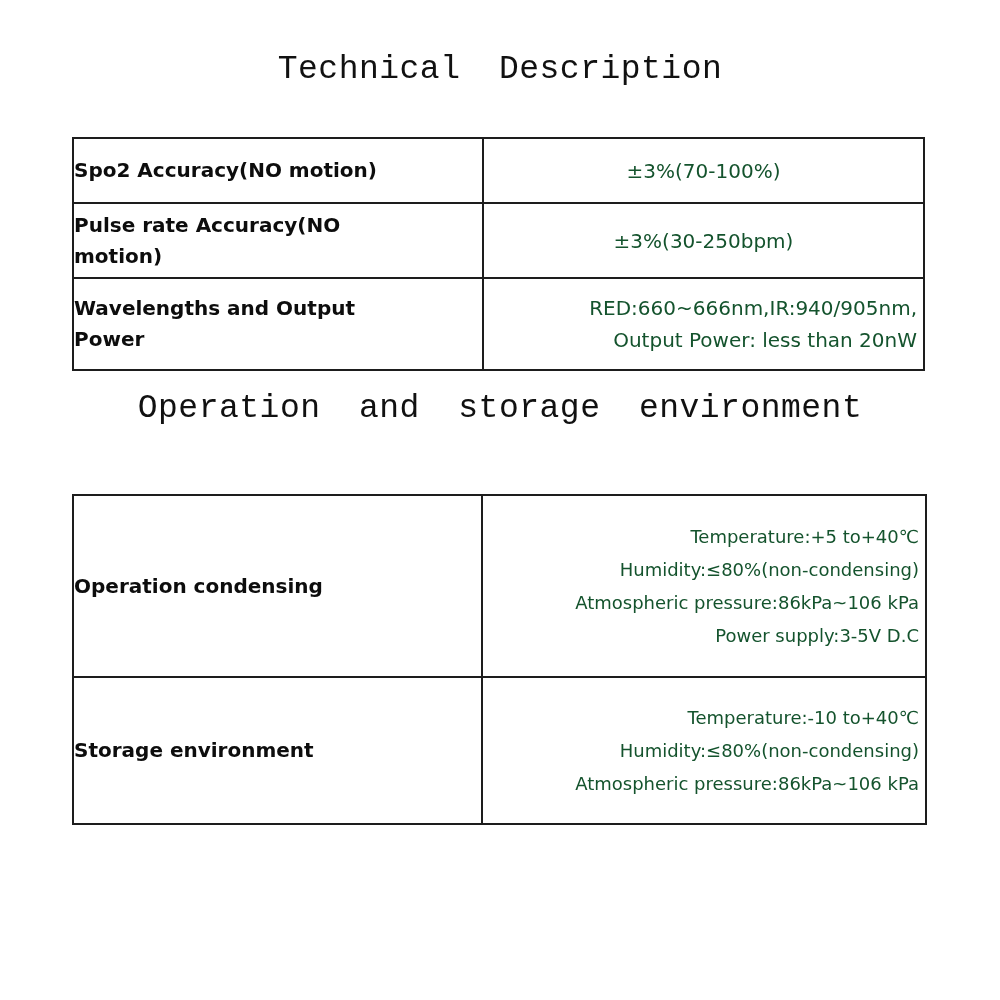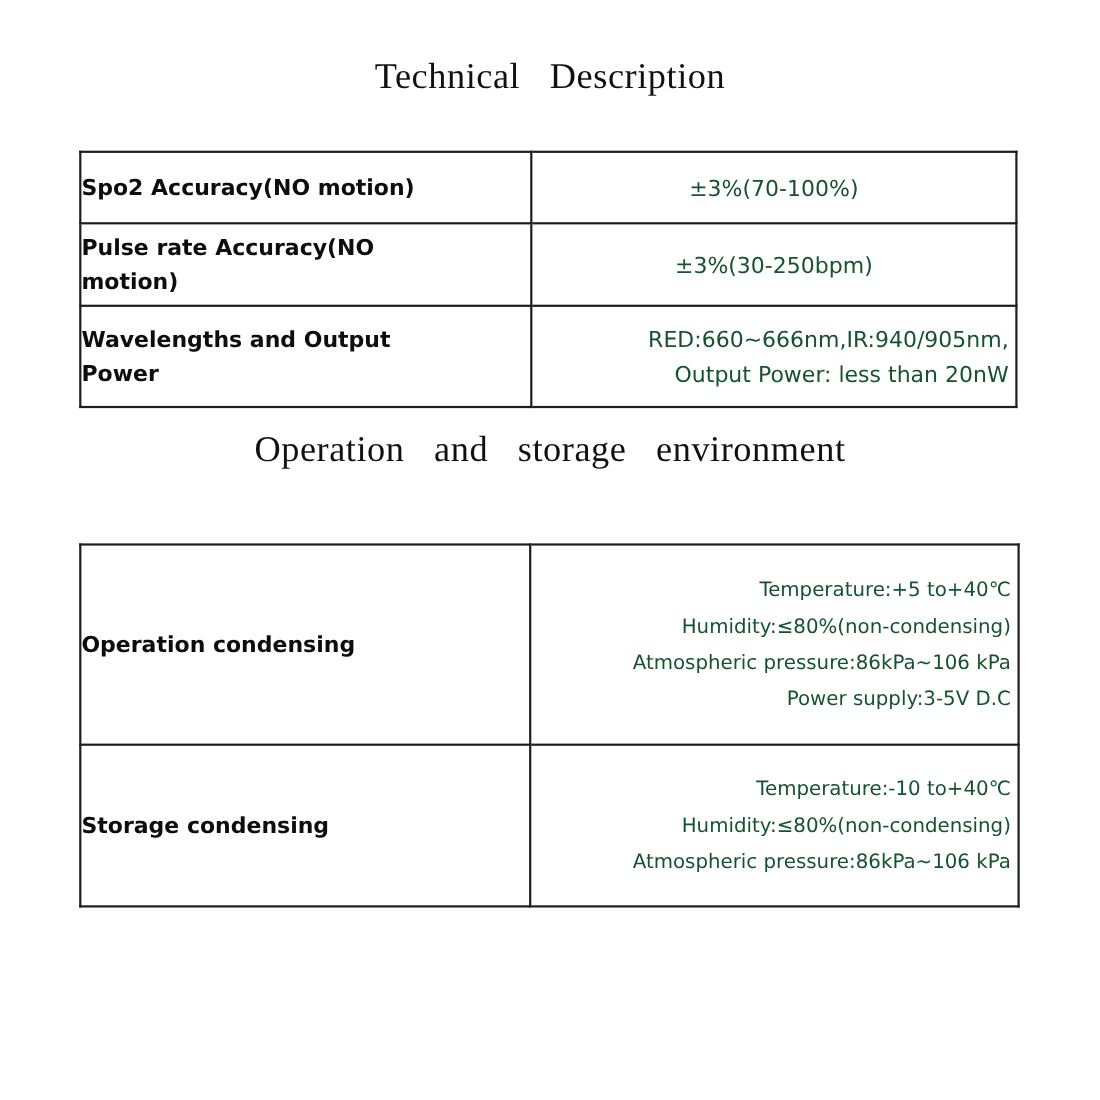--- a/index.html
+++ b/index.html
@@ -14,21 +14,21 @@
     background: #ffffff;
     overflow: hidden;
     font-family: "DejaVu Sans", "Liberation Sans", sans-serif;
   }
   .doc-title {
     position: absolute;
     left: 0;
     width: 100%;
     text-align: center;
     margin: 0;
-    font-family: Liberation Serif, serif;
+    font-family: Liberation Mono, monospace;
     font-weight: normal;
     font-size: 33px;
     line-height: 40px;
     color: #111111;
     letter-spacing: 0.5px;
     word-spacing: 0.55em;
   }
   .title-1 { top: 50px; }
   .title-2 { top: 389px; }
 
@@ -122,21 +122,21 @@
       </td>
       <td class="value-cell left">
         <div class="cell-line">Temperature:+5 to+40℃</div>
         <div class="cell-line">Humidity:≤80%(non-condensing)</div>
         <div class="cell-line">Atmospheric pressure:86kPa~106 kPa</div>
         <div class="cell-line">Power supply:3-5V D.C</div>
       </td>
     </tr>
     <tr class="r5">
       <td class="label-cell">
-        <div class="cell-line">Storage condensing</div>
+        <div class="cell-line">Storage environment</div>
       </td>
       <td class="value-cell left">
         <div class="cell-line">Temperature:-10 to+40℃</div>
         <div class="cell-line">Humidity:≤80%(non-condensing)</div>
         <div class="cell-line">Atmospheric pressure:86kPa~106 kPa</div>
       </td>
     </tr>
   </tbody>
     </table>
 

